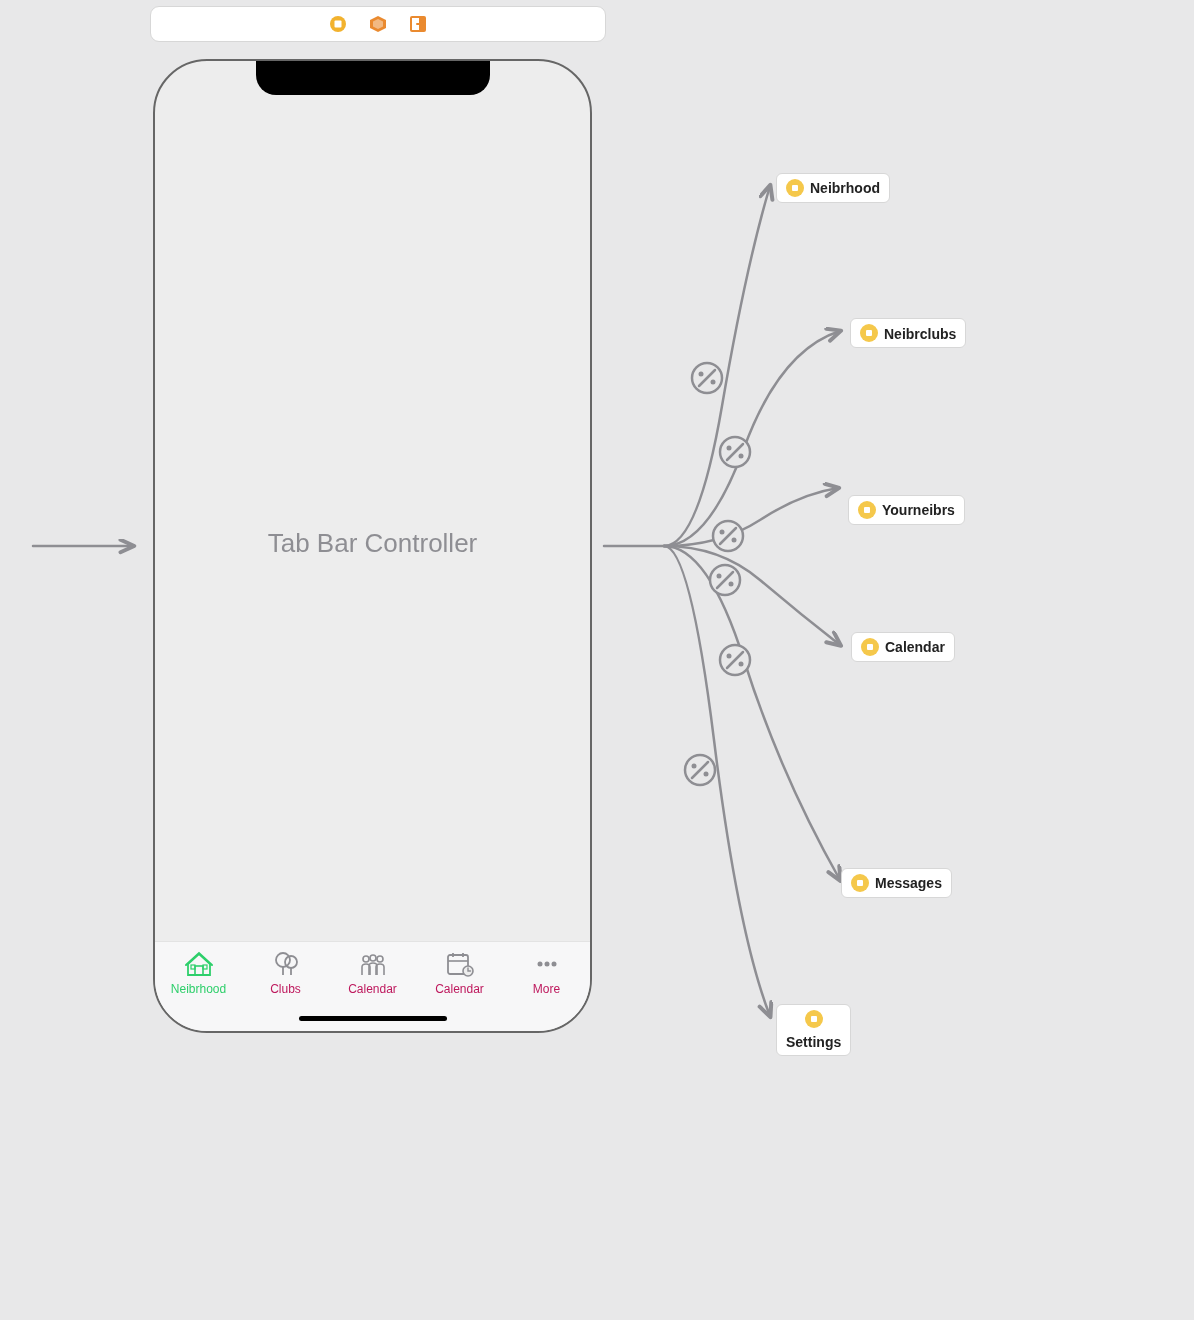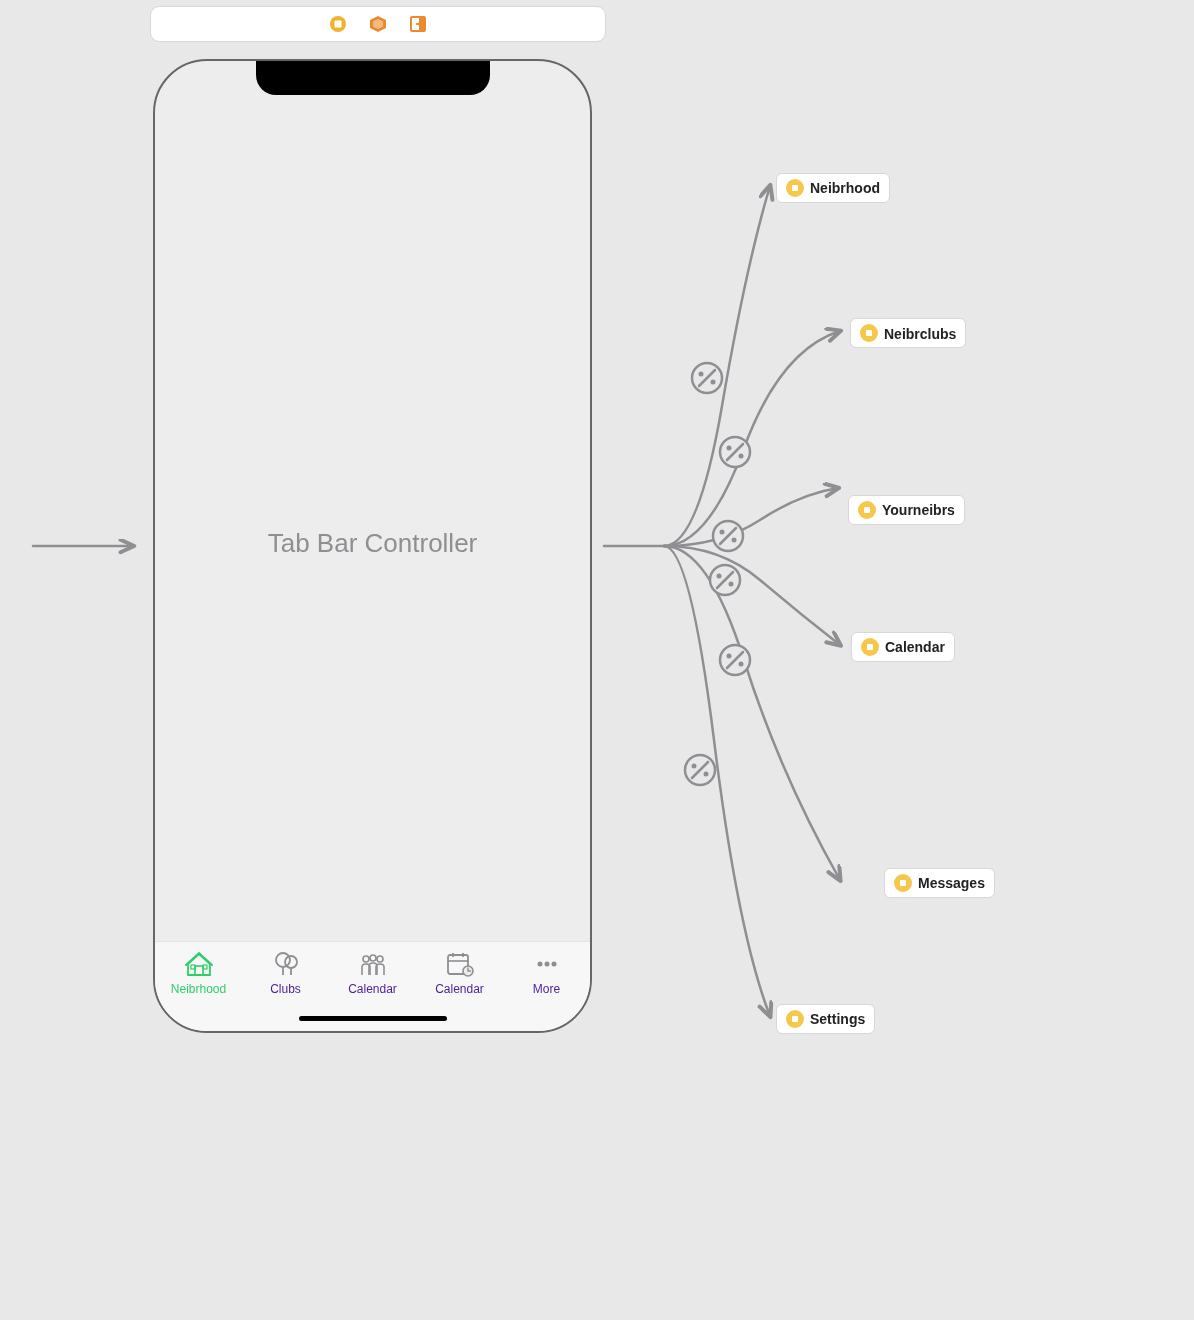--- a/index.html
+++ b/index.html
@@ -95,21 +95,21 @@
     width: 30px;
     height: 28px;
     display: flex;
     align-items: center;
     justify-content: center;
   }
   .tab-label {
     font-size: 12px;
   }
   .tab.active .tab-label { color: #2ecf6b; }
-  .tab.inactive .tab-label { color: #4c1d95; }
+  .tab.inactive .tab-label { color: #be185d; }
   .home-indicator {
     position: absolute;
     bottom: 10px;
     left: 50%;
     transform: translateX(-50%);
     width: 148px;
     height: 5px;
     background: #000;
     border-radius: 3px;
   }
@@ -324,22 +324,22 @@
     <span>Neibrclubs</span>
   </div>
   <div class="dest" style="left:848px; top:475px;margin-top:20px;">
     <span class="dest-icon"></span>
     <span>Yourneibrs</span>
   </div>
   <div class="dest" style="left:851px; top:632px;">
     <span class="dest-icon"></span>
     <span>Calendar</span>
   </div>
-  <div class="dest" style="left:884px; top:868px;">
+  <div class="dest" style="left:841px; top:868px;">
     <span class="dest-icon"></span>
     <span>Messages</span>
   </div>
-  <div class="dest" style="left:776px; top:1004px;">
+  <div class="dest" style="left:776px; top:1004px;flex-direction:column;">
     <span class="dest-icon"></span>
     <span>Settings</span>
   </div>
 
 </div>
 
 </body></html>

